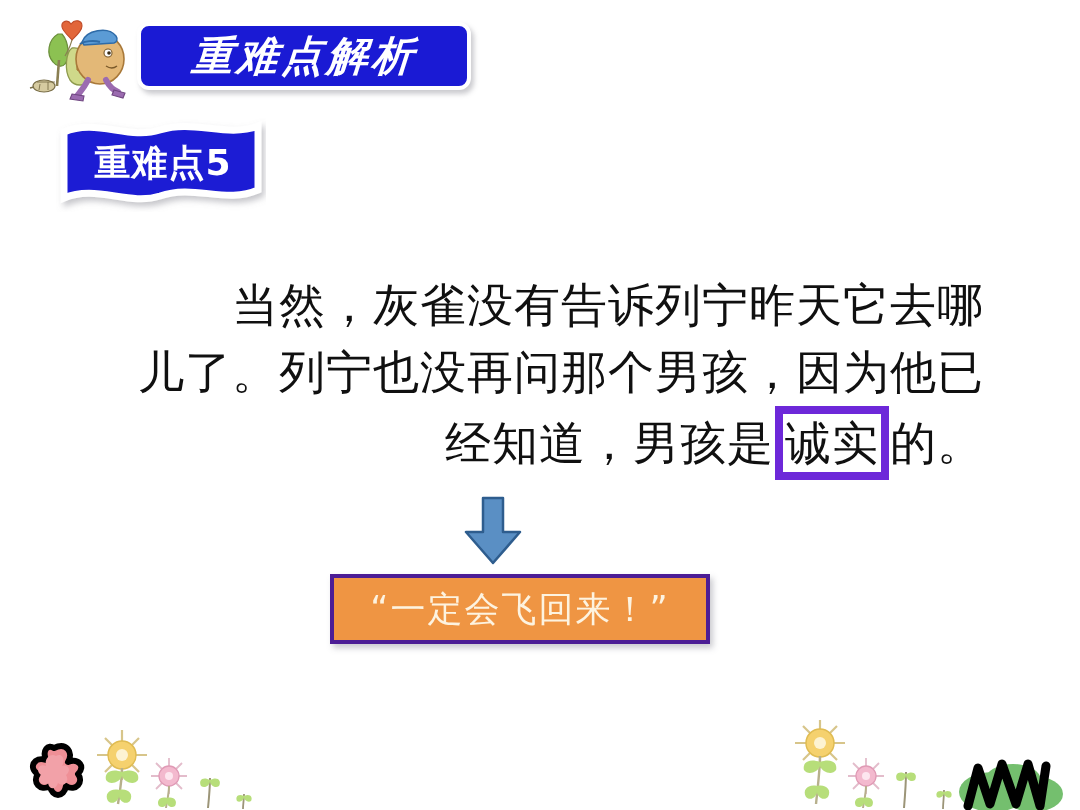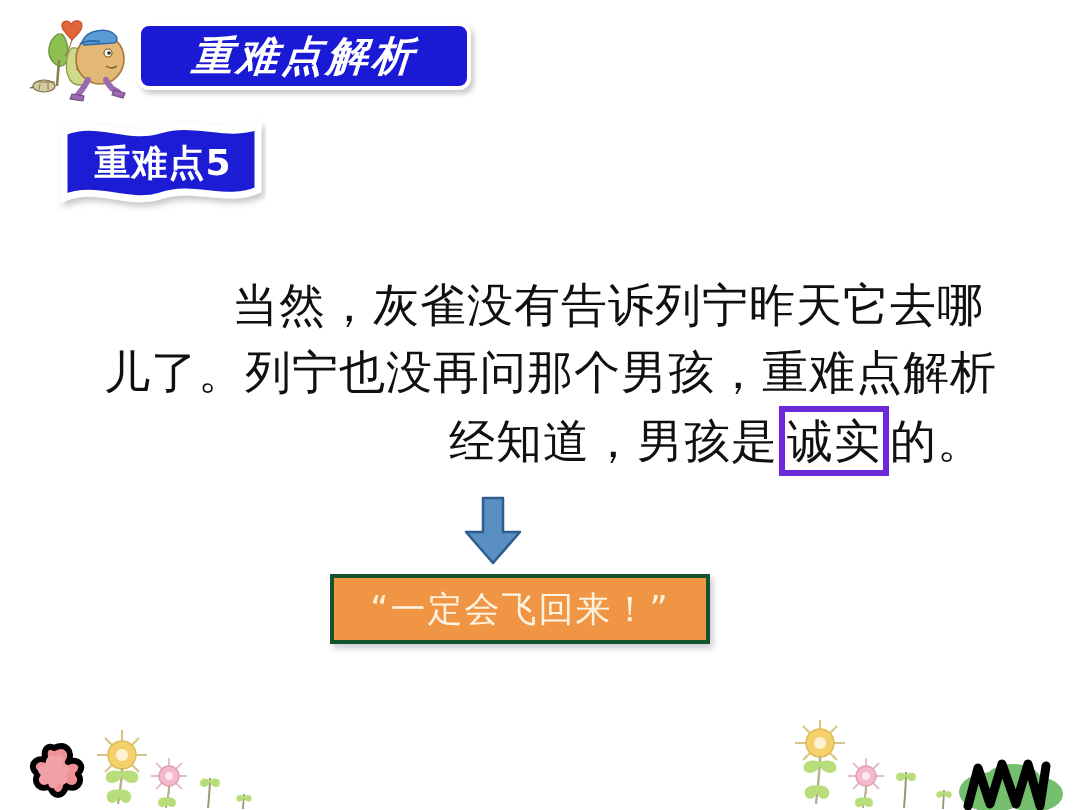--- a/index.html
+++ b/index.html
@@ -88,21 +88,21 @@
     font-family: "DejaVu Serif", "Liberation Serif", serif;
     font-size: 46px;
     line-height: 67px;
     color: #101010;
     letter-spacing: 1px;
     white-space: nowrap;
   }
   #paragraph .pline { display: block; height: 67px; text-align: right; }
   #paragraph .indent { display: inline-block; width: 96px; }
   .boxed {
-    border: 6px solid #6d28d9;
+    border: 8px solid #6d28d9;
     padding: 0 2px;
     margin: 0 1px;
     display: inline-block;
     line-height: 58px;
   }
 
   
   #down-arrow {
     position: absolute;
     left: 462px;
@@ -112,21 +112,21 @@
   }
 
   
   #callout {
     position: absolute;
     left: 330px;
     top: 574px;
     width: 380px;
     height: 70px;
     background: #ef9543;
-    border: 4px solid #14532d;
+    border: 4px solid #4c1d95;
     box-sizing: border-box;
     box-shadow: 3px 4px 6px rgba(140,140,150,0.45);
     display: flex;
     align-items: center;
     justify-content: center;
   }
   #callout .co-text {
     color: #fdf3e0;
     font-family: "DejaVu Sans", "Liberation Sans", sans-serif;
     font-size: 35px;
@@ -191,21 +191,21 @@
       </filter>
     </defs>
     <path d="M8 18 C40 4 72 26 104 16 C138 5 170 24 202 12
              L202 76 C170 90 138 70 104 82 C72 92 40 70 8 84 Z" fill="#1a1ad4" stroke="#ffffff" stroke-width="7" filter="url(#bshadow)"></path>
   </svg>
   <div id="badge-label">重难点5</div>
 </div>
 
 <div id="paragraph">
   <span class="pline"><span class="indent"></span><span>当然，灰雀没有告诉列宁昨天它去哪</span></span>
-  <span class="pline"><span>儿了。列宁也没再问那个男孩，重难点解析</span></span>
+  <span class="pline"><span>儿了。列宁也没再问那个男孩，因为他已</span></span>
   <span class="pline"><span>经知道，男孩是</span><span class="boxed">诚实</span><span>的。</span></span>
 </div>
 
 <div id="down-arrow">
   <svg viewBox="0 0 62 70" width="62" height="70">
     <path d="M21 2 L41 2 L41 36 L58 36 L31 67 L4 36 L21 36 Z" fill="#5a8fc4" stroke="#2e5d8e" stroke-width="2.5" stroke-linejoin="round"></path>
   </svg>
 </div>
 
 <div id="callout">

